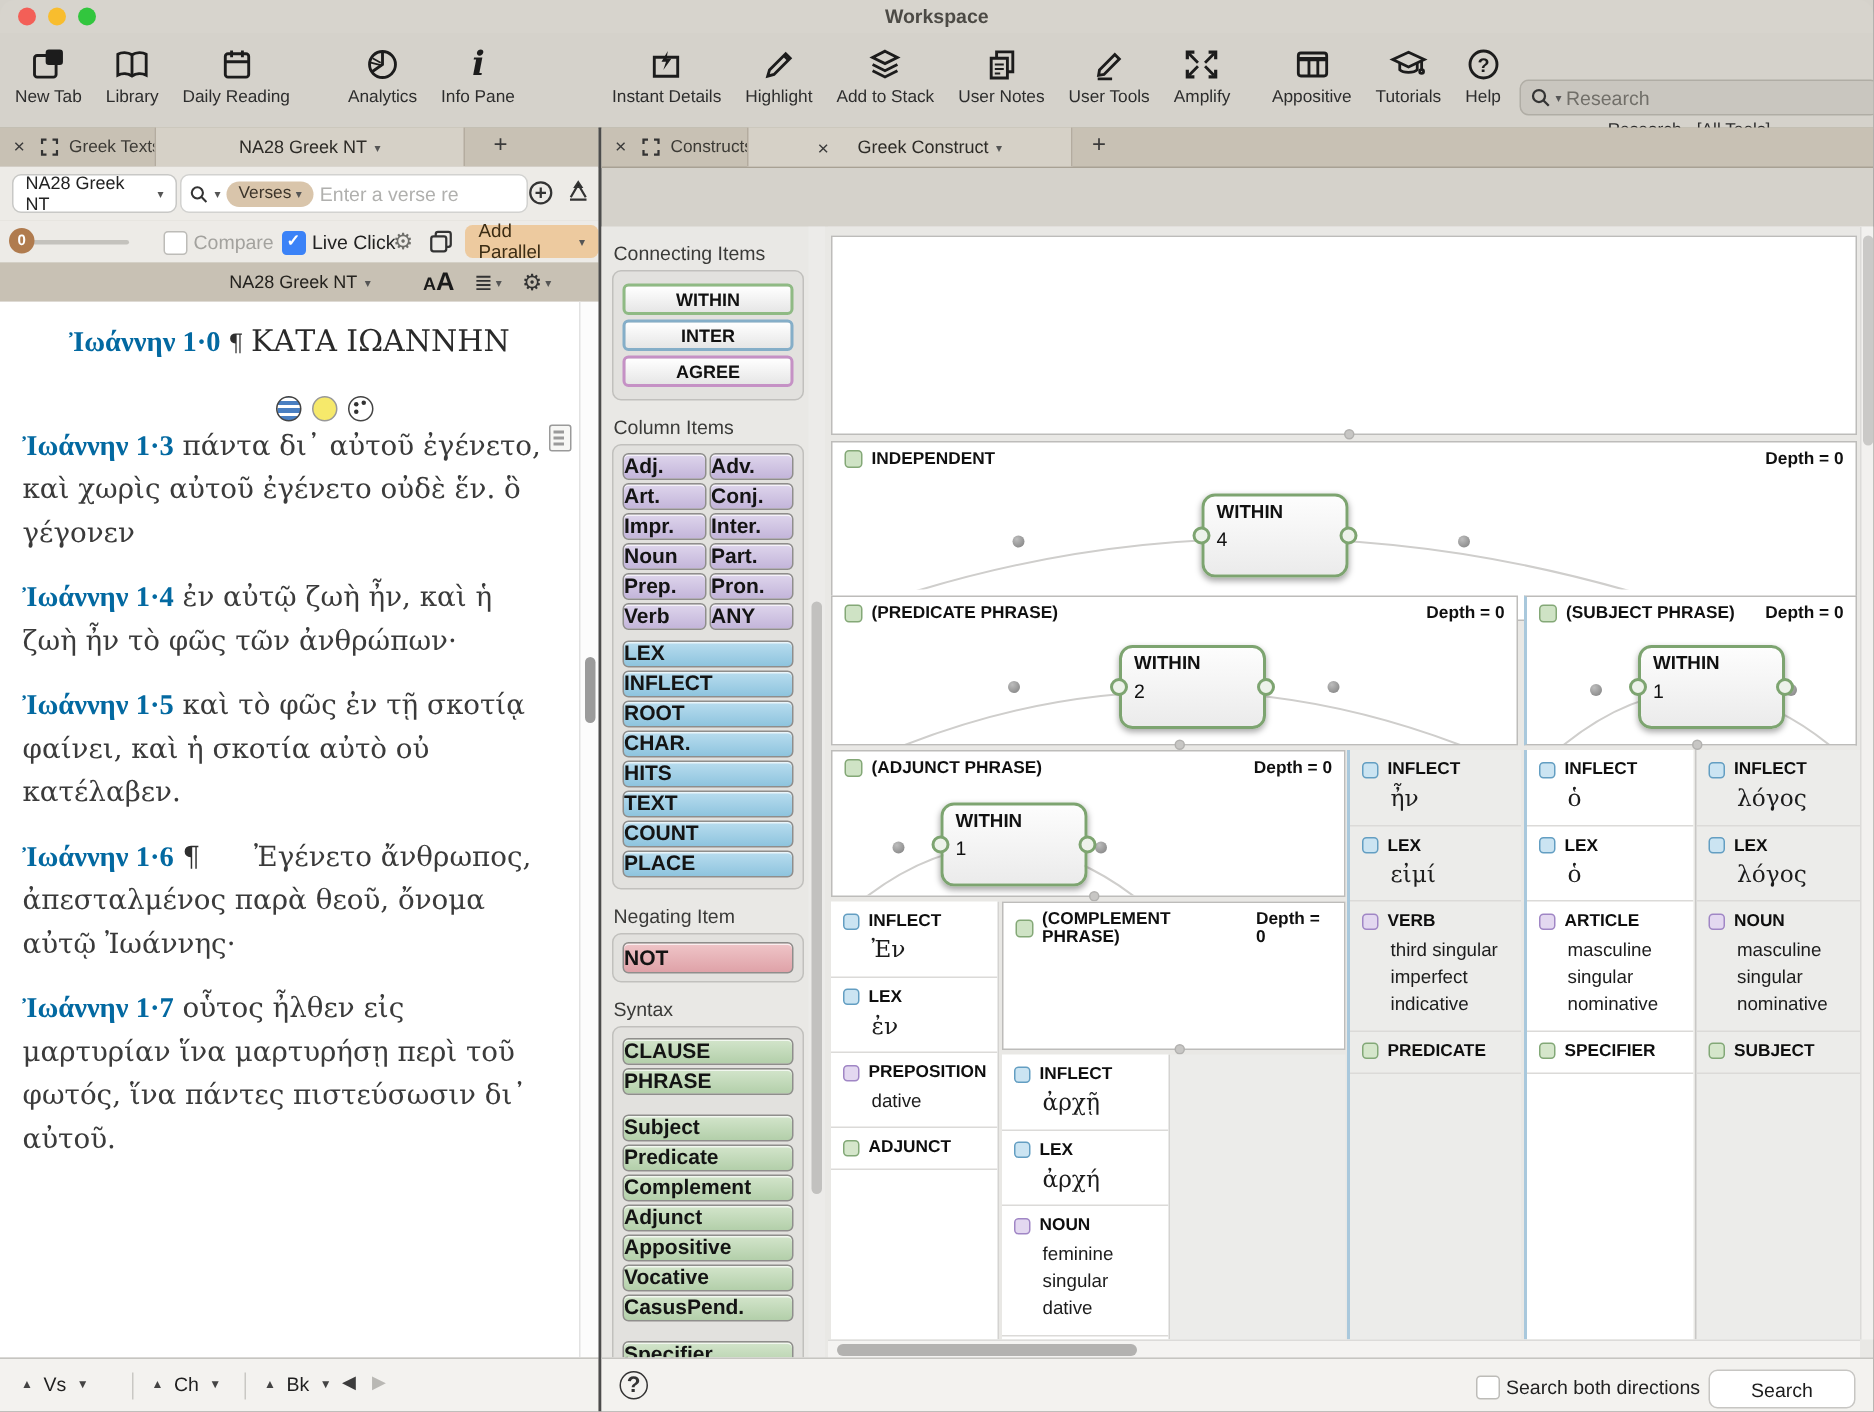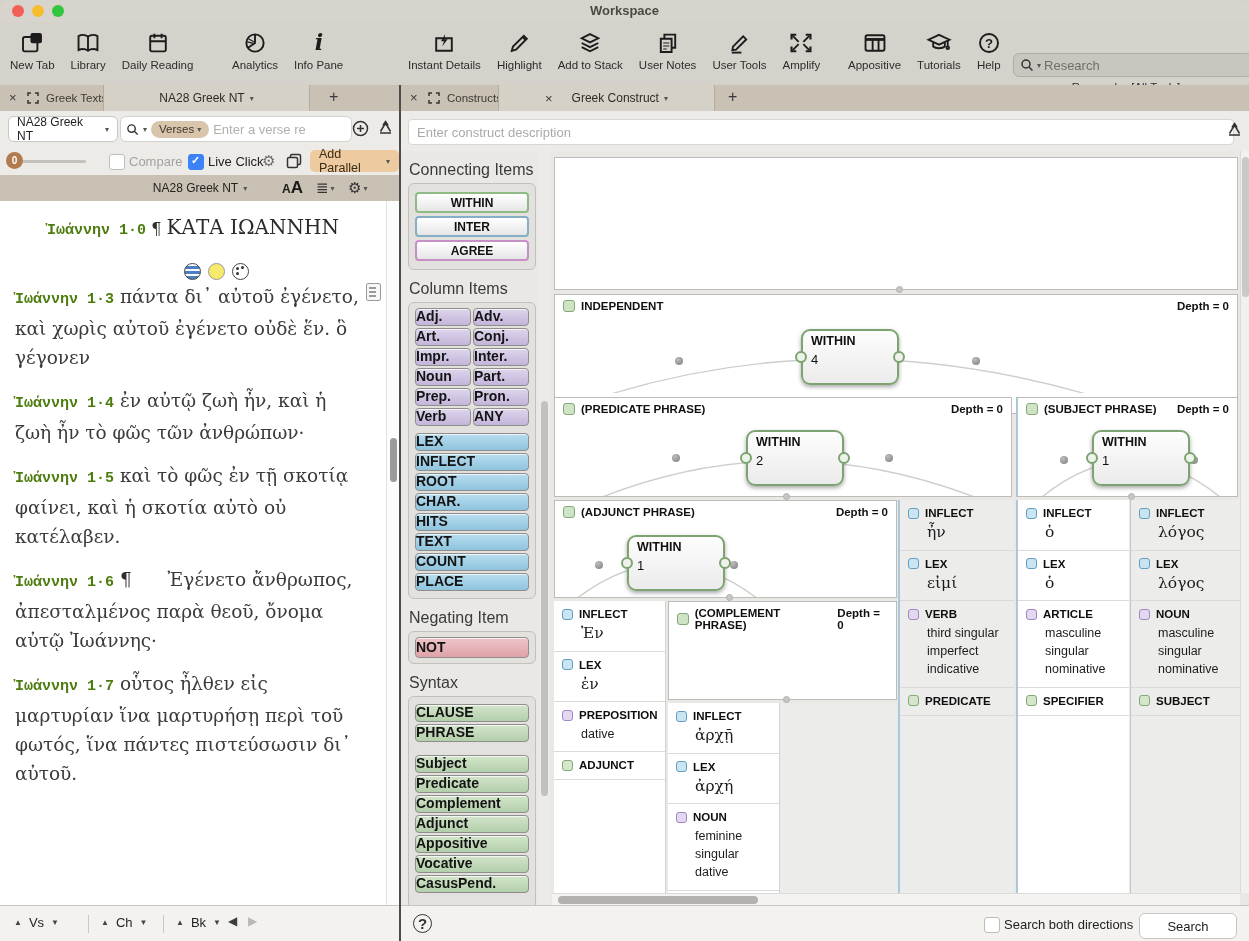--- a/index.html
+++ b/index.html
@@ -53,21 +53,21 @@
   .tanbtn{position:absolute;background:#edca9f;border-radius:5px;height:22px;display:flex;align-items:center;
           gap:4px;padding:0 9px;font-size:12.5px;color:#3b2c14;}
   .paneheader{left:0;top:175px;width:399px;height:26px;background:#c8c1b4;border-bottom:1px solid #b1a99b;}
   .paneheader .center{position:absolute;left:110px;width:180px;top:0;height:26px;display:flex;align-items:center;
                       justify-content:center;gap:5px;font-size:12px;color:#24221e;}
   .aa{font-weight:bold;font-size:17px;display:inline-block;color:#1a1a1a;}
   .aa::first-letter{font-size:12px;}
   .glyphbtn{color:#333;font-size:15px;display:inline-flex;align-items:center;gap:2px;}
   .textarea{left:0;top:201px;width:386px;height:704px;background:#fff;overflow:hidden;}
   .title-line{text-align:center;margin:14px 0 0 0;font-family:"DejaVu Serif",serif;}
-  .vref{color:#4d7c0f;font-weight:bold;font-size:15px;font-family:Liberation Mono, monospace;}
+  .vref{color:#0369a1;font-weight:bold;font-size:19px;font-family:Liberation Serif, serif;}
   .title-main{font-size:20px;color:#2a2a2a;}
   .pilc{color:#2f2f2f;}
   .marker-row{margin:24px 0 2px 184px;display:flex;gap:7px;align-items:center;}
   .mk{width:17px;height:17px;border-radius:50%;border:1px solid #444;box-sizing:border-box;}
   .mk-stripes{background:repeating-linear-gradient(#fff 0 2px,#4a7fc1 2px 5px);}
   .mk-yellow{background:#f6e96b;border-color:#999;}
   .mk-palette{position:relative;background:#fff;}
   .mk-palette i{position:absolute;width:3px;height:3px;border-radius:50%;background:#333;}
   .mk-palette i:nth-child(1){left:3px;top:3px;}
   .mk-palette i:nth-child(2){left:8px;top:2px;}
@@ -86,21 +86,21 @@
   .navsep{display:inline-block;width:1px;height:18px;background:#c9c8c4;vertical-align:middle;}
   
   .divider{left:399px;top:85px;width:2px;height:856px;background:#4c4c4c;}
   
   .descrow{left:401px;top:111px;width:848px;height:40px;background:#edebe7;}
   .descfield{position:absolute;left:7px;top:8px;width:808px;height:24px;background:#fff;border:1px solid #d6d6d4;
              border-radius:4px;display:flex;align-items:center;padding:0 8px;}
   .descfield .ph{color:#a9a9a7;font-size:13px;}
   .cbody{left:401px;top:151px;width:848px;height:754px;background:#e9e8e5;overflow:hidden;}
   .sidebar{position:absolute;left:0;top:0;width:151px;height:754px;overflow:hidden;}
-  .seclabel{font-size:16px;color:#3a3a38;margin:10px 0 4px 8px;}
+  .seclabel{font-size:13px;color:#3a3a38;margin:10px 0 4px 8px;}
   .groupbox{background:#e2e1de;border:1px solid #c1c0bd;border-radius:6px;margin:0 16px 0 7px;padding:5px 6px;}
   .cbtn{display:block;width:100%;height:21px;margin:3px 0;border-radius:4px;background:linear-gradient(#ffffff,#e6e6e6);
         font-weight:bold;font-size:12px;text-align:center;line-height:19px;color:#111;box-sizing:border-box;}
   .cbtn.green{border:2px solid #8fba84;}
   .cbtn.blue{border:2px solid #85aec8;}
   .cbtn.magenta{border:2px solid #c591c5;}
   .grid2{display:grid;grid-template-columns:1fr 1fr;gap:2px;}
   .pbtn,.bbtn,.gbtn,.nbtn{height:16px;border:1px solid #8f8e8c;border-radius:4px;font-weight:bold;font-size:14px;
         line-height:15px;color:#141414;box-shadow:inset 0 1px 0 rgba(255,255,255,.7);}
   .pbtn{background:linear-gradient(#ded5ec,#c3b5da);}
@@ -443,29 +443,20 @@
       </svg>
     <span class="abs grouplabel" style="left:46px;top:7px">Constructs</span>
     <div class="tab" style="left:97px;width:215px">
       <span class="xicon">×</span>
       <span style="margin-left:14px">Greek Construct</span>
         <span class="chev">▾</span>
     </div>
     <span class="abs plus" style="left:327px;top:3px">+</span>
   </div>
 
-  <div class="abs descrow">
-    <div class="descfield">
-      <span class="ph">Enter construct description</span>
-    </div>
-    <svg class="abs mini" style="left:825px;top:11px" width="17" height="17" viewBox="0 0 17 17">
-        <path d="M8.5 3 L13.5 11.5 M8.5 3 L3.5 11.5 M3 13 H14"></path>
-        <path d="M8.5 1.5 L10.5 4.5 L6.5 4.5 Z" fill="#1c1c1c"></path>
-      </svg>
-  </div>
 
   <div class="abs cbody">
 
     <div class="sidebar">
       <div class="seclabel">Connecting Items</div>
       <div class="groupbox" id="connecting-box">
           <div class="cbtn green">WITHIN</div>
           <div class="cbtn blue">INTER</div>
           <div class="cbtn magenta">AGREE</div>
         </div>

